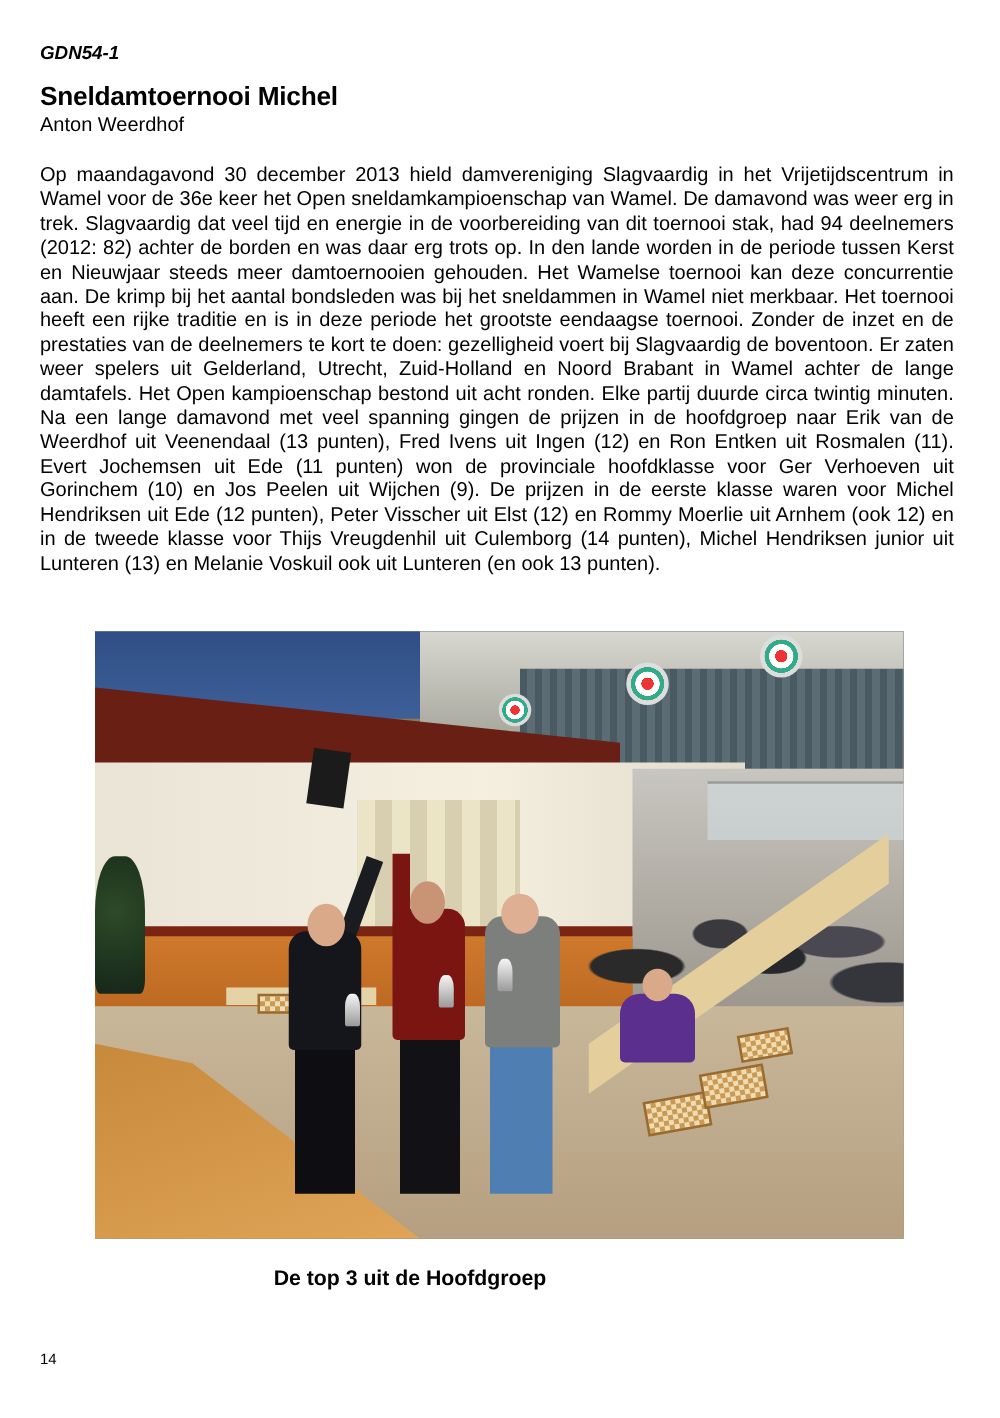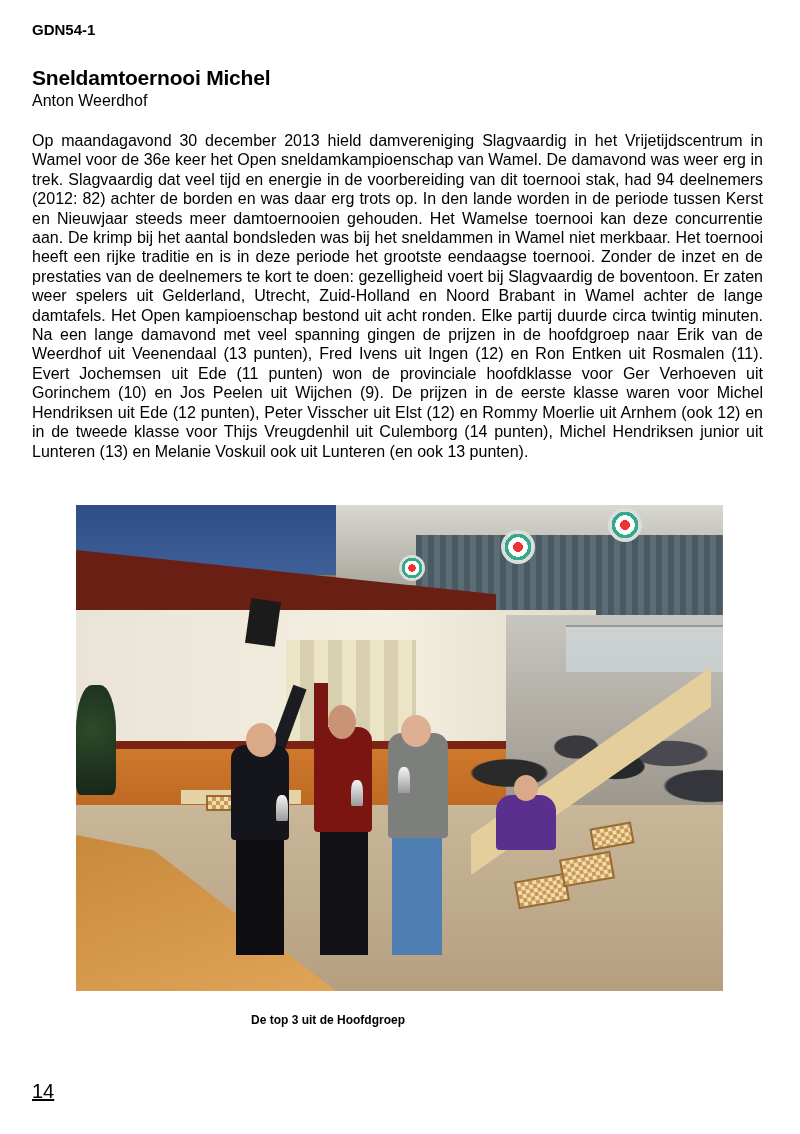--- a/index.html
+++ b/index.html
@@ -1,27 +1,27 @@
 <!DOCTYPE html>
 <html><head>
   <meta charset="utf-8">
   <style>
     html, body { margin: 0; padding: 0; background: #ffffff; }
     body { width: 800px; height: 1134px; position: relative; overflow: hidden;
            font-family: "Liberation Sans", "DejaVu Sans", sans-serif; color: #000; }
-    .doc-id { position: absolute; left: 32px; top: 21px; font-size: 15px; font-weight: bold; }
+    .doc-id { position: absolute; left: 32px; top: 34px; font-size: 15px; font-weight: bold; font-style: italic; }
     .title { position: absolute; left: 32px; top: 66px; font-size: 21px; font-weight: bold; letter-spacing: -0.2px; }
     .author { position: absolute; left: 32px; top: 92px; font-size: 16px; }
     .body-text { position: absolute; left: 32px; top: 131px; width: 731px; font-size: 16px;
                  line-height: 19.4px; text-align: justify; }
     .photo { position: absolute; left: 76px; top: 505px; width: 647px; height: 486px; overflow: hidden;
              background: #8a7a5a; }
     .caption { position: absolute; left: 0; width: 656px; top: 1013px; text-align: center;
-               font-size: 12px; font-weight: bold; }
-    .page-number { position: absolute; left: 32px; top: 1080px; font-size: 20px; text-decoration: underline; }
+               font-size: 17px; font-weight: bold; }
+    .page-number { position: absolute; left: 32px; top: 1080px; font-size: 12px; }
 
     
     .ph { position: absolute; }
     .wall-blue { left: 0; top: 0; width: 647px; height: 70px; background: linear-gradient(#2f4e86,#3e5f98); }
     .ceiling { left: 260px; top: 0; width: 387px; height: 80px; background: linear-gradient(#d8d8d0,#a9a9a0); }
     .curtain { left: 340px; top: 30px; width: 307px; height: 80px;
                background: repeating-linear-gradient(90deg,#4a5a63 0 6px,#5b6c74 6px 12px); }
     .red-band { left: 0; top: 45px; width: 420px; height: 70px; background: #6a1f14;
                 transform: skewY(6deg); transform-origin: left top; }
     .white-wall { left: 0; top: 105px; width: 520px; height: 140px; background: linear-gradient(90deg,#e9e4d6,#f4efdf 60%,#e0dacb); }

